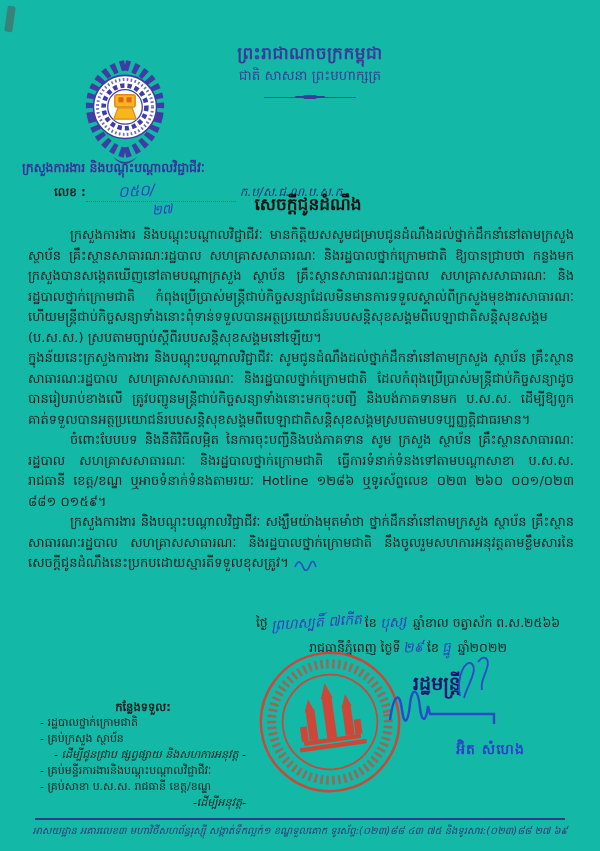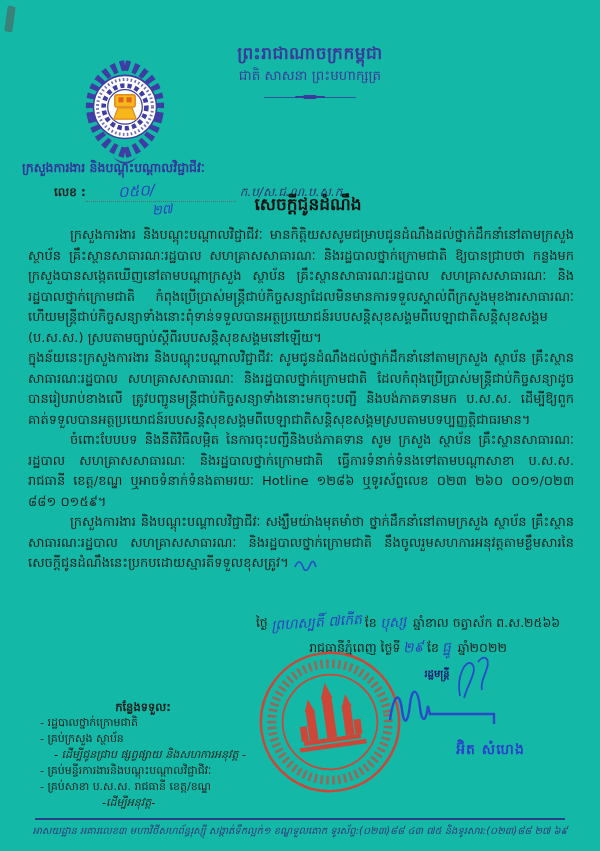--- a/index.html
+++ b/index.html
@@ -25,30 +25,30 @@
   .pen{color:#2a316f;font-style:italic;margin-left:4px;}
   
   .title{position:absolute;left:16px;right:0;top:193px;text-align:center;font-size:17px;font-weight:bold;color:#121212;}
   .body{position:absolute;left:28px;right:26px;top:225px;font-size:13px;line-height:20.5px;text-align:justify;color:#1c1c1c;}
   .body p{margin:0;}
   .indent{text-indent:42px;}
   .initials-svg{display:inline-block;vertical-align:middle;margin-left:4px;}
   
   .dateblock{position:absolute;left:232px;top:610px;width:352px;text-align:center;font-size:12.5px;color:#1b1b1b;line-height:24px;}
   .dateblock .hw{font-size:14px;margin:0 3px;display:inline-block;transform:rotate(-4deg);}
-  .minister{margin-top:2px;padding-left:58px;font-size:10px;font-weight:bold;color:#17176e;}
+  .minister{margin-top:11px;padding-left:58px;font-size:19px;font-weight:bold;color:#17176e;}
   .stamp{position:absolute;left:256px;top:648px;width:148px;height:148px;transform:rotate(-8deg);opacity:.9;}
   .signature{position:absolute;left:382px;top:662px;width:140px;height:95px;}
   .flourish{position:absolute;left:452px;top:652px;width:44px;height:52px;}
   .sig-name{position:absolute;left:398px;top:740px;width:185px;text-align:center;font-size:14px;font-weight:bold;color:#2b40cc;letter-spacing:1px;}
   
   .cc{position:absolute;left:40px;top:699px;font-size:11px;color:#1b1b1b;line-height:16px;}
   .cc .head{font-weight:bold;font-size:11.5px;text-align:center;}
   .cc .note{font-style:italic;padding-left:14px;}
-  .cc .note2{padding-left:62px;}
+  .cc .note2{padding-left:62px;text-align:right;}
   
   .footline{position:absolute;left:35px;right:35px;top:818px;border-top:2px solid #2c2c80;opacity:.85;}
   .footer{position:absolute;left:8px;right:8px;top:824px;text-align:center;font-size:10px;font-style:italic;color:#33337a;}
 </style>
 </head>
 <body>
 
 <div class="page">
 
   <div class="smudge"></div>

